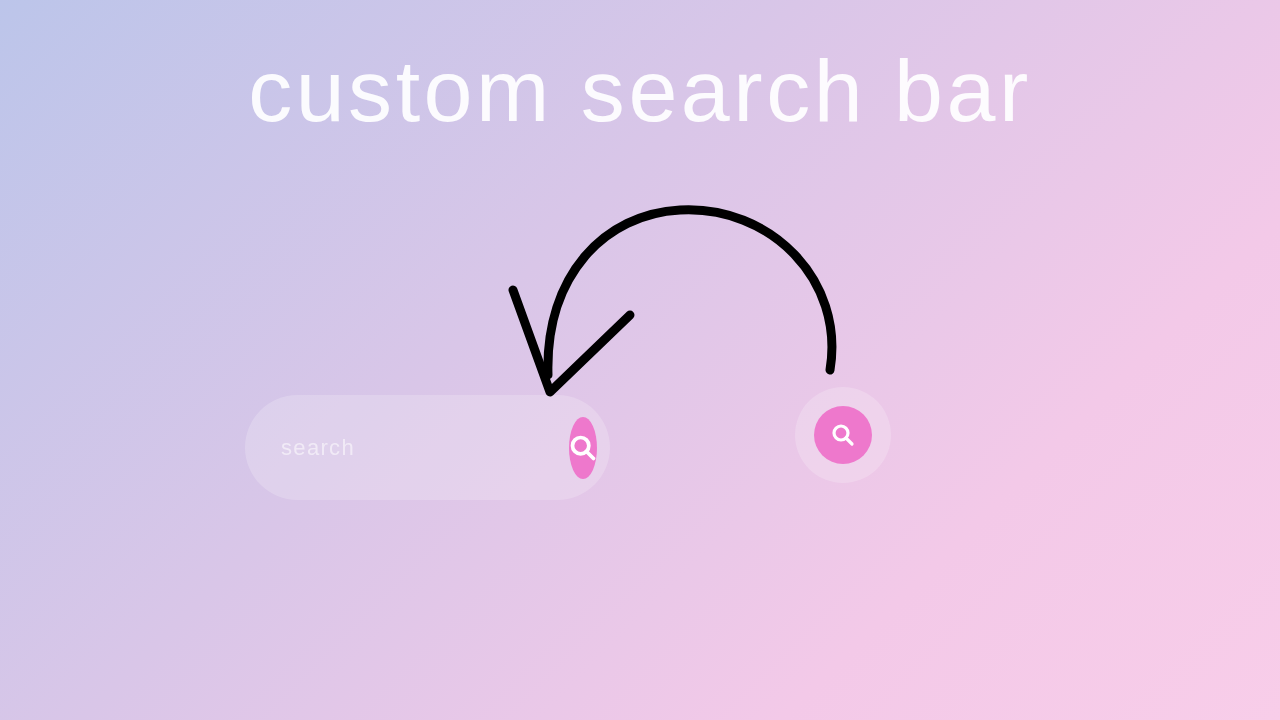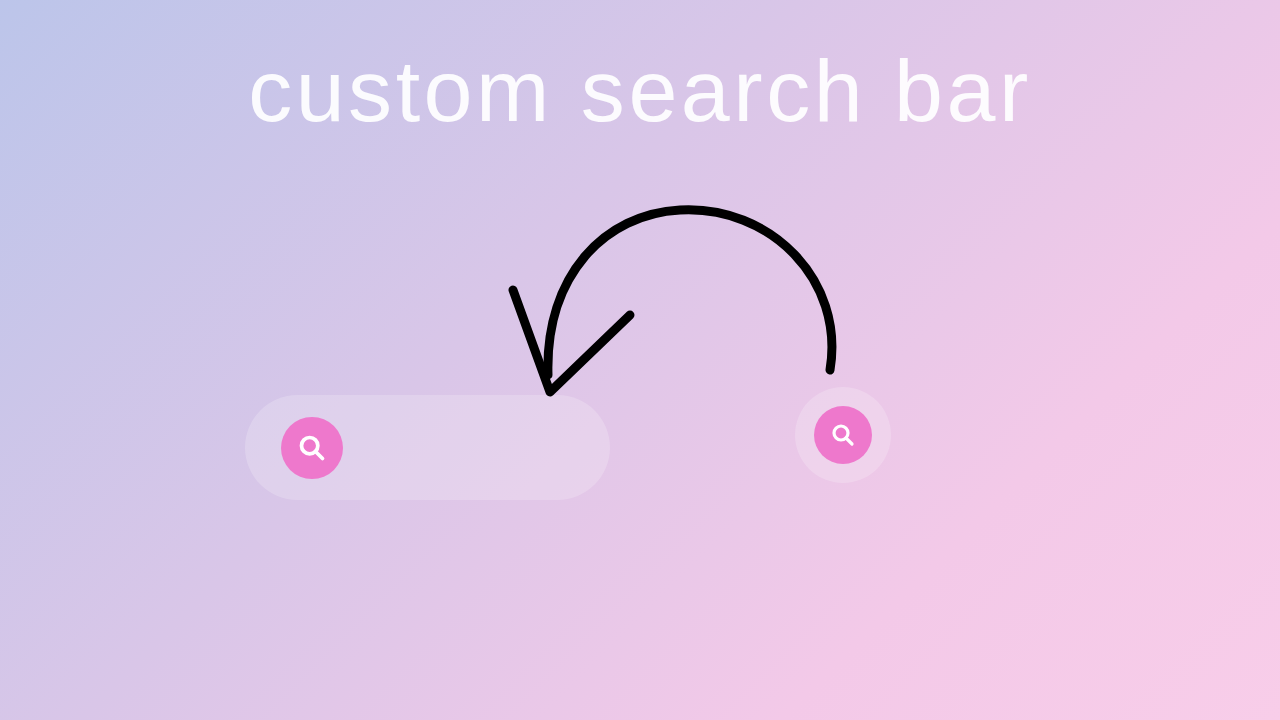--- a/index.html
+++ b/index.html
@@ -115,20 +115,21 @@
     height: 200px;
     pointer-events: none;
   }
 </style>
 </head>
 <body>
 
 <h1 class="title">custom search bar</h1>
 
 <div class="search-pill">
+  <input class="search-input" type="text" placeholder="search" style="">
   <button class="search-btn">
     <svg class="mag-icon" viewBox="0 0 24 24">
       <circle cx="10" cy="10" r="7"></circle>
       <line x1="15" y1="15" x2="21" y2="21"></line>
     </svg>
   </button>
 </div>
 
 <button class="search-circle">
   <span class="search-circle-inner">

